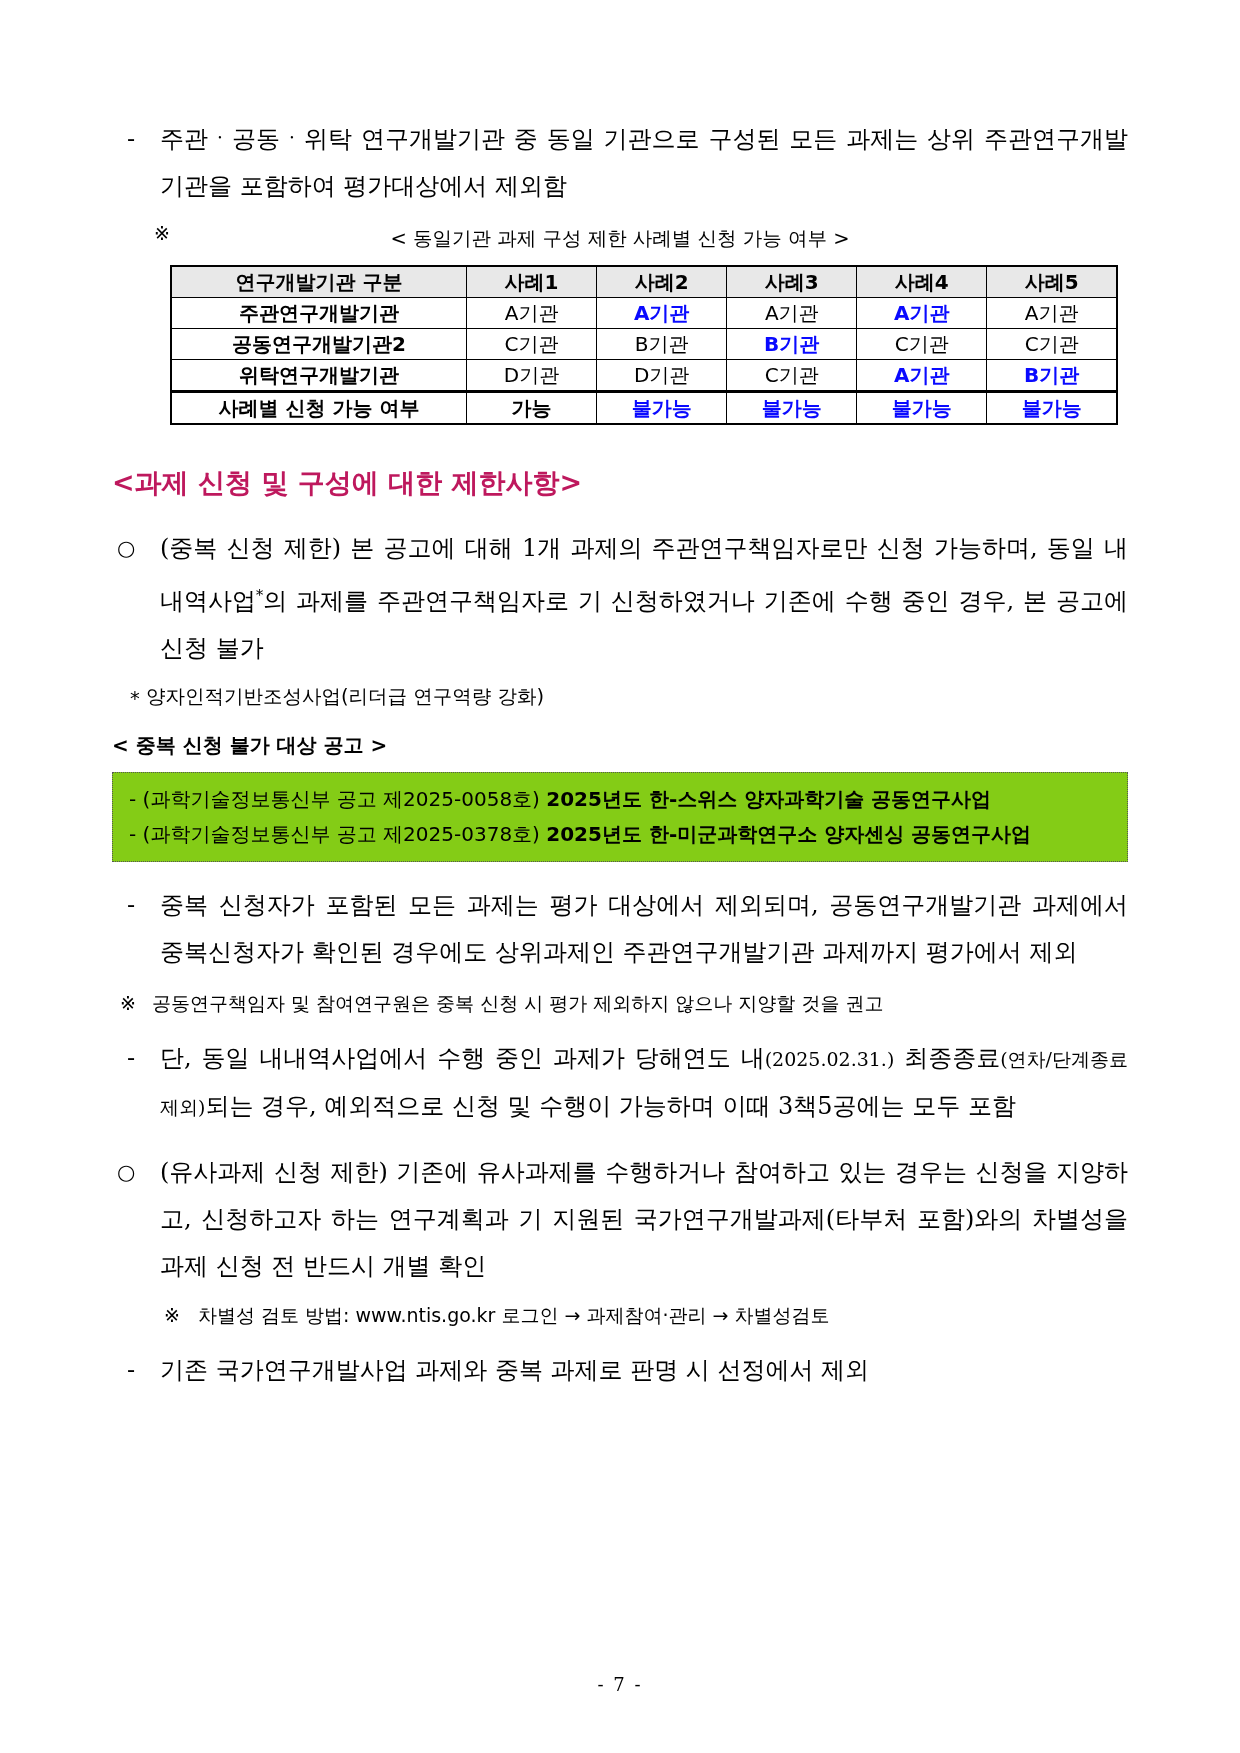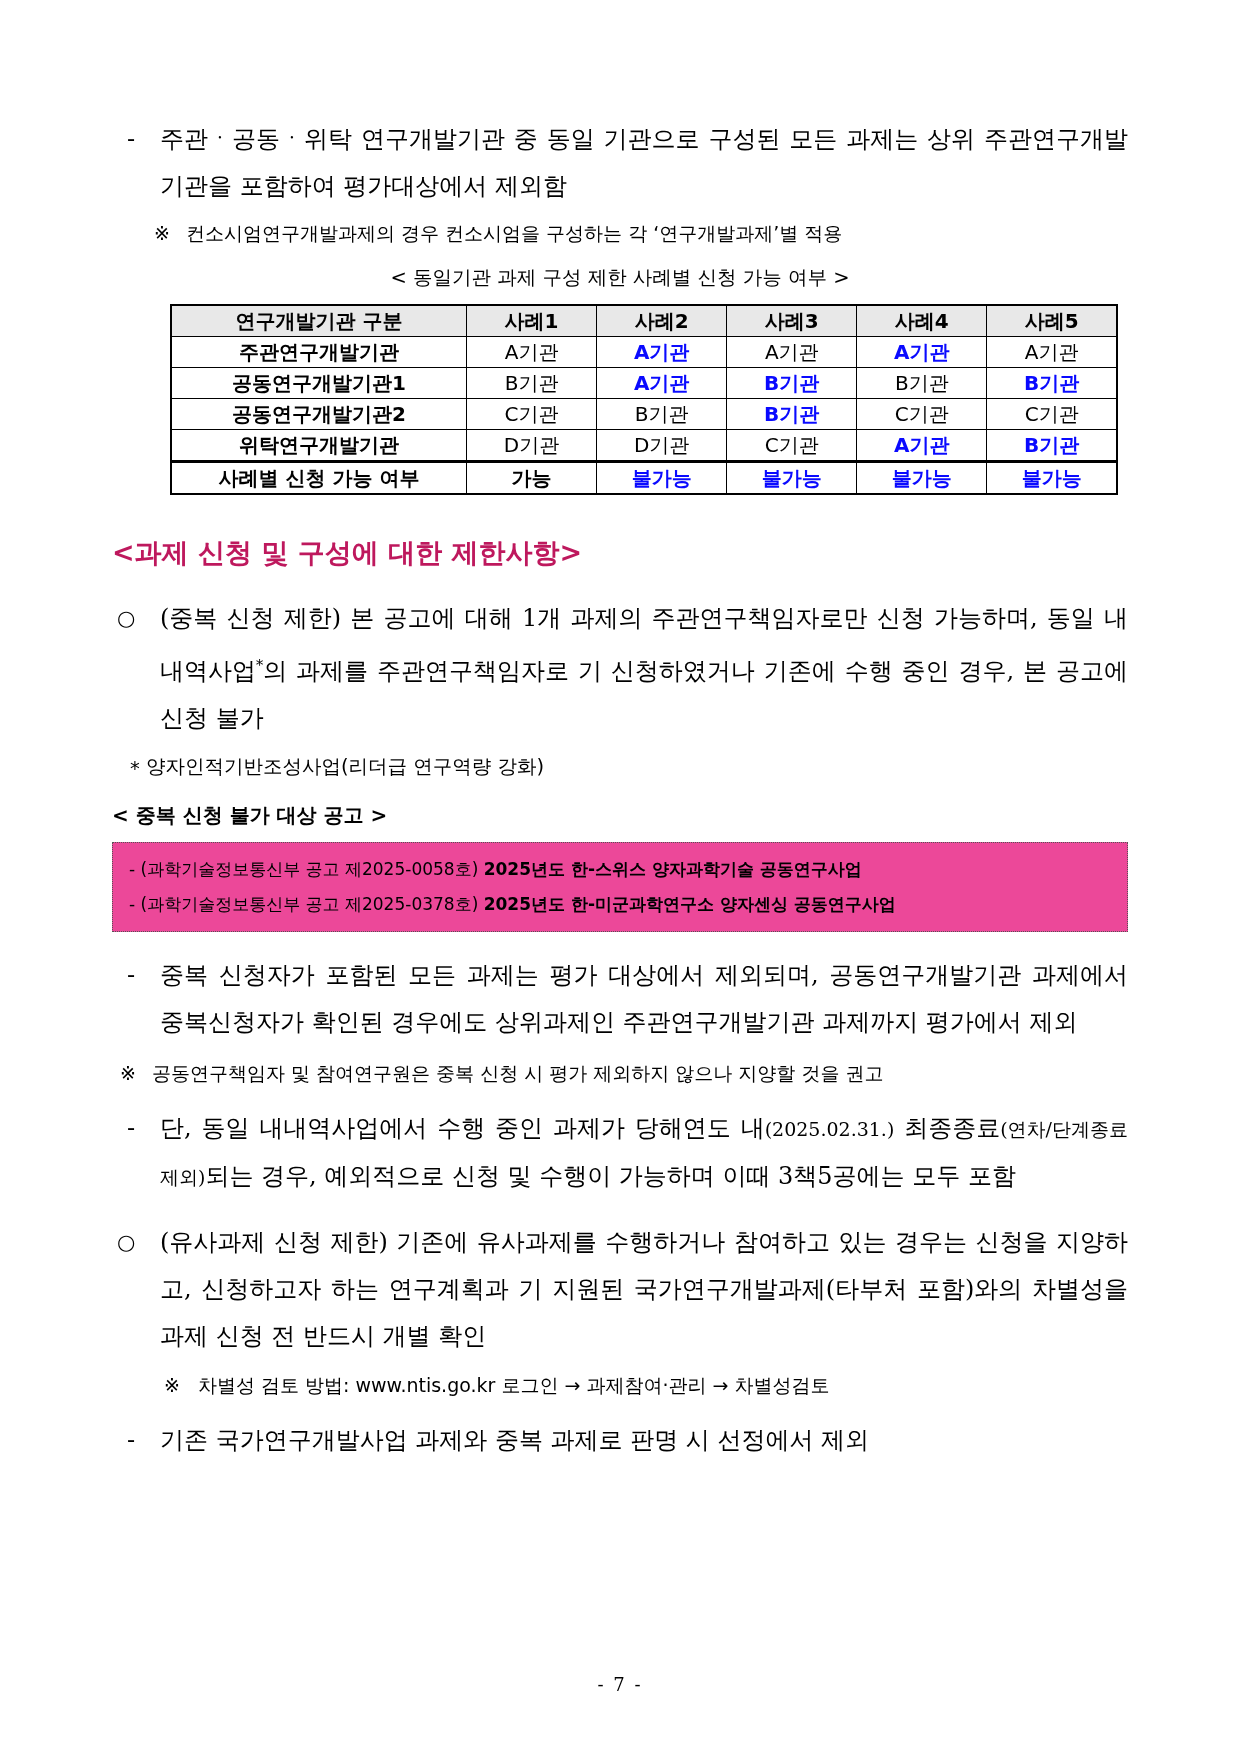--- a/index.html
+++ b/index.html
@@ -60,24 +60,24 @@
   }
 
   .sup { vertical-align:super; font-size:0.6em; }
   .sm  { font-size:19px; }
 
   .notice-title {
     font-family:"DejaVu Sans","Liberation Sans",sans-serif;
     font-size:20px; font-weight:bold; text-align:left; margin-top:20px;
   }
   .notice-box {
-    margin-top:13px; background:#ec4899; border:1px dotted #555;
+    margin-top:13px; background:#84cc16; border:1px dotted #555;
     padding:9px 16px;
     font-family:"DejaVu Sans","Liberation Sans",sans-serif;
-    font-size:17px; line-height:35px;
+    font-size:20px; line-height:35px;
   }
   .notice-box .title { font-weight:bold; }
 
   .footer {
     position:absolute; left:0; bottom:58px; width:100%; text-align:center;
     font-family:"DejaVu Serif","Liberation Serif",serif; font-size:18px;
     letter-spacing:2px;
   }
 
   .mt8  { margin-top:8px; }
@@ -94,21 +94,20 @@
 <div class="page">
   <div class="content">
 
     <div class="para p-serif">
       <span class="marker">-</span>
       <span>주관ㆍ공동ㆍ위탁 연구개발기관 중 동일 기관으로 구성된 모든 과제는 상위 주관연구개발기관을 포함하여 평가대상에서 제외함</span>
     </div>
 
     <div class="note ind-a mt8">
       <span class="marker">※</span>
-      <span>컨소시엄연구개발과제의 경우 컨소시엄을 구성하는 각 ‘연구개발과제’별 적용</span>
     </div>
 
     <div class="caption">&lt; 동일기관 과제 구성 제한 사례별 신청 가능 여부 &gt;</div>
 
     <table class="tbl">
       <thead>
         <tr>
           <th>연구개발기관 구분</th>
           <th>사례1</th>
           <th>사례2</th>
@@ -120,28 +119,20 @@
       <tbody>
         <tr>
           <td class="rlabel">주관연구개발기관</td>
           <td class="">A기관</td>
           <td class="blue">A기관</td>
           <td class="">A기관</td>
           <td class="blue">A기관</td>
           <td class="">A기관</td>
         </tr>
         <tr>
-          <td class="rlabel">공동연구개발기관1</td>
-          <td class="">B기관</td>
-          <td class="blue">A기관</td>
-          <td class="blue">B기관</td>
-          <td class="">B기관</td>
-          <td class="blue">B기관</td>
-        </tr>
-        <tr>
           <td class="rlabel">공동연구개발기관2</td>
           <td class="">C기관</td>
           <td class="">B기관</td>
           <td class="blue">B기관</td>
           <td class="">C기관</td>
           <td class="">C기관</td>
         </tr>
         <tr>
           <td class="rlabel">위탁연구개발기관</td>
           <td class="">D기관</td>

